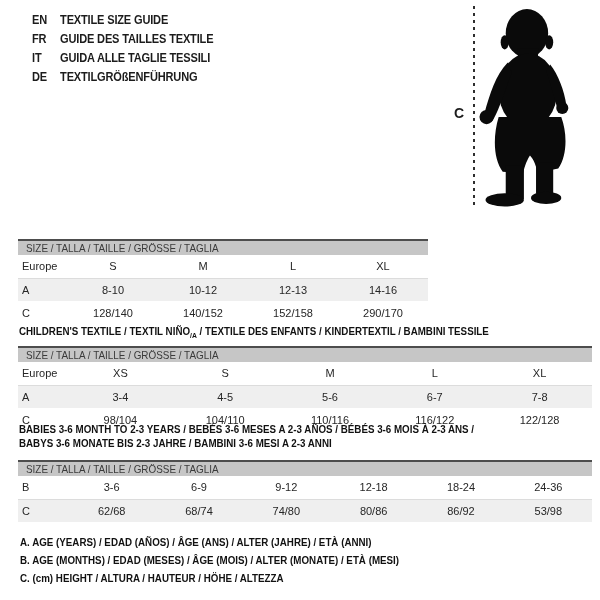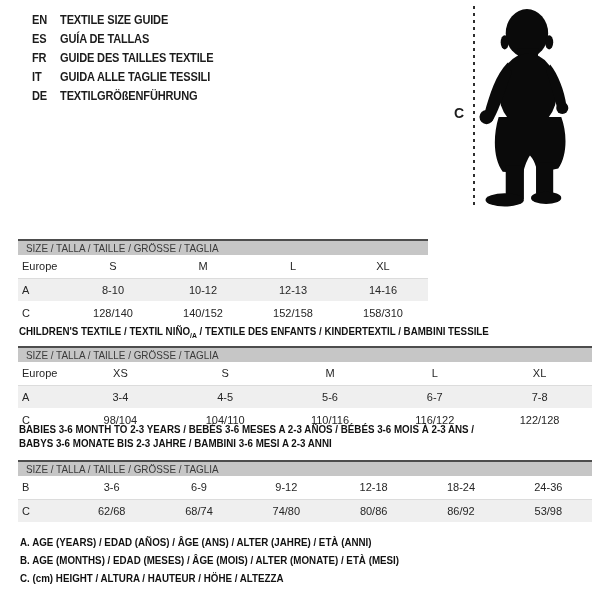--- a/index.html
+++ b/index.html
@@ -41,26 +41,20 @@
 </head>
 <body>
 
 <div class="page">
 
   <div class="langs">
     <div class="lang-row">
         <span class="cond" style="display:flex;">
           <span class="lang-code">EN</span>
           <span>TEXTILE SIZE GUIDE</span>
-        </span>
-      </div>
-    <div class="lang-row">
-        <span class="cond" style="display:flex;">
-          <span class="lang-code">ES</span>
-          <span>GUÍA DE TALLAS</span>
         </span>
       </div>
     <div class="lang-row">
         <span class="cond" style="display:flex;">
           <span class="lang-code">FR</span>
           <span>GUIDE DES TAILLES TEXTILE</span>
         </span>
       </div>
     <div class="lang-row">
         <span class="cond" style="display:flex;">
@@ -113,21 +107,21 @@
         <td>8-10</td>
         <td>10-12</td>
         <td>12-13</td>
         <td>14-16</td>
       </tr>
       <tr>
         <td class="lbl">C</td>
         <td>128/140</td>
         <td>140/152</td>
         <td>152/158</td>
-        <td>158/310</td>
+        <td>290/170</td>
       </tr>
     </tbody>
       </table>
   </div>
 
   <div class="sec-title" style="top:325px;">
     <span class="cond"><span>CHILDREN'S TEXTILE / TEXTIL NIÑO</span><span class="sub-a">/A</span><span> / TEXTILE DES ENFANTS / KINDERTEXTIL / BAMBINI TESSILE</span></span>
   </div>
   <div class="tbl-wrap" style="top:346px; width:574px;">
     <div class="size-bar"><span class="cond90">SIZE / TALLA / TAILLE / GRÖSSE / TAGLIA</span></div>

